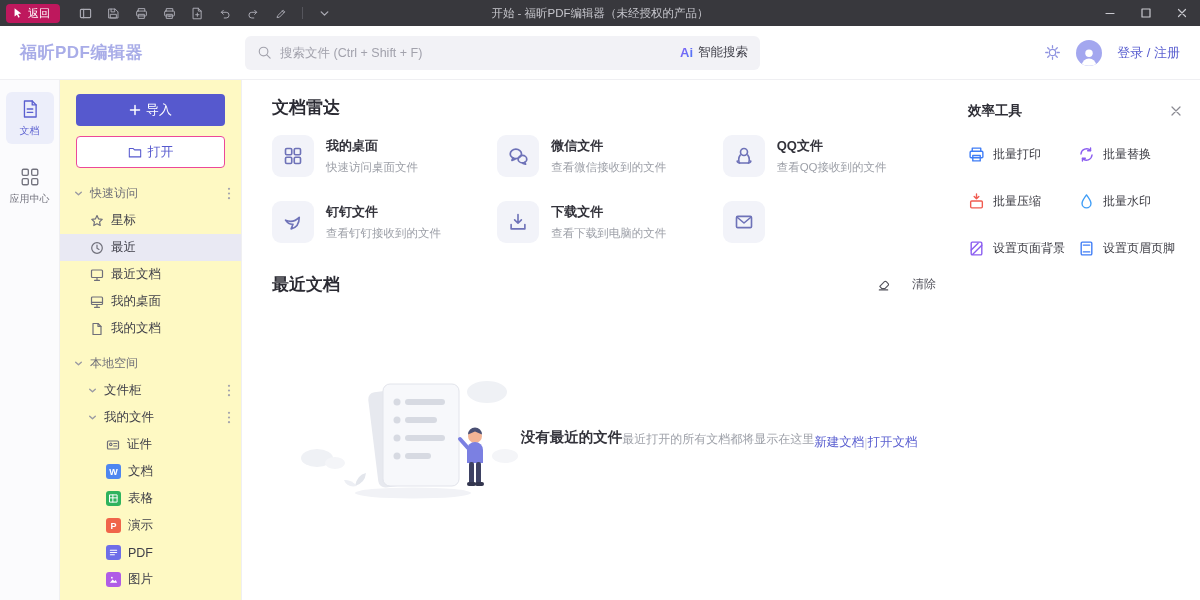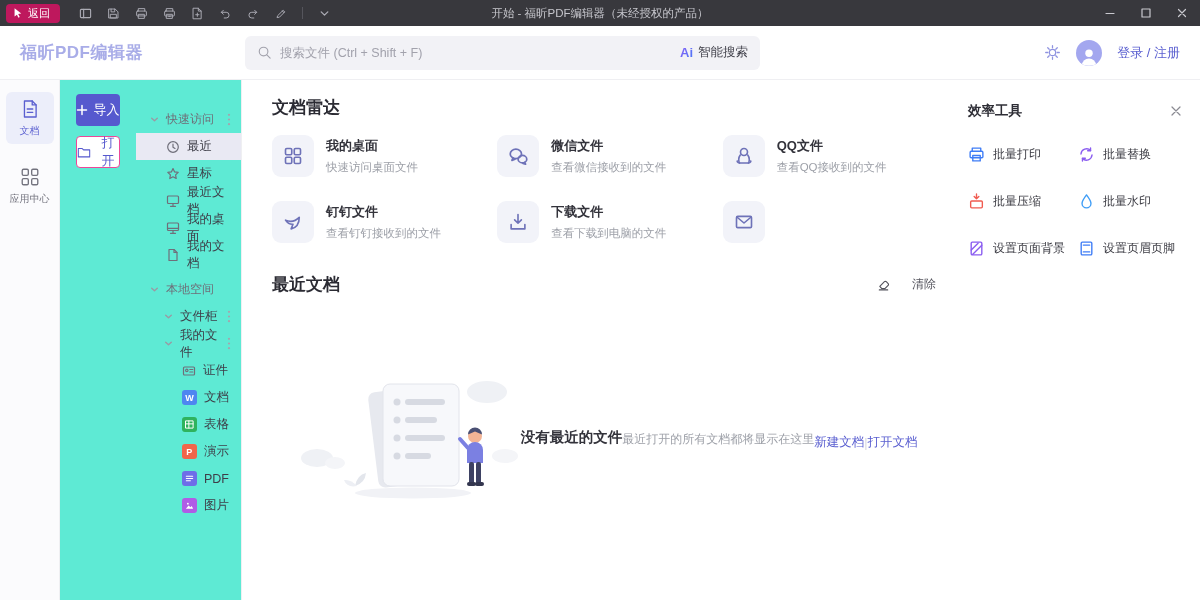--- a/index.html
+++ b/index.html
@@ -31,21 +31,21 @@
   .avatar{width:26px;height:26px;border-radius:50%;background:#A3A7EF;display:flex;align-items:flex-end;justify-content:center;overflow:hidden;cursor:pointer}
   .login{font-size:13px;color:#5A5FD0;cursor:pointer;white-space:nowrap}
 
   
   .body{flex:1;display:flex;min-height:0}
 
   .rail{flex:0 0 60px;border-right:1px solid #EFEFF2;background:#FBFBFD;display:flex;flex-direction:column;align-items:center;padding-top:12px;gap:16px}
   .rail-item{width:48px;padding:7px 2px 6px;border-radius:6px;display:flex;flex-direction:column;align-items:center;gap:5px;font-size:10px;color:#73737E;cursor:pointer;text-align:center}
   .rail-item.active{background:#ECEEFA;color:#5A5FD0}
 
-  .sidebar{flex:0 0 182px;border-right:1px solid #EFEFF2;padding-top:14px;display:flex;flex-direction:row;overflow:hidden;background:#5eead4}
+  .sidebar{flex:0 0 182px;border-right:1px solid #EFEFF2;padding-top:14px;display:flex;flex-direction:column;overflow:hidden;background:#fef9c3}
   .side-btns{padding:0 16px}
   .btn-import{width:100%;height:32px;background:#5659CE;color:#fff;border:none;border-radius:4px;font-size:13px;display:flex;align-items:center;justify-content:center;gap:5px;cursor:pointer;font-family:inherit}
   .btn-open{width:100%;height:32px;margin-top:10px;background:#fff;color:#5659CE;border:1px solid #ec4899;border-radius:4px;font-size:13px;display:flex;align-items:center;justify-content:center;gap:6px;cursor:pointer;font-family:inherit}
   .tree{margin-top:12px;font-size:12.5px}
   .row{height:27px;display:flex;align-items:center;gap:7px;padding:0 10px 0 14px;color:#3E3E48;cursor:pointer}
   .row.group{color:#6E6E78;font-size:12px}
   .row .chev{display:flex;color:#9A9AA3}
   .row .more{margin-left:auto;color:#A5A5AD;display:flex}
   .row.item{padding-left:30px}
   .row.item.selected{background:#E9E9F3}
@@ -272,37 +272,37 @@
               <svg width="4" height="13" viewBox="0 0 4 14">
                 <g fill="currentColor">
                   <circle cx="2" cy="2" r="1.2"></circle>
                   <circle cx="2" cy="7" r="1.2"></circle>
                   <circle cx="2" cy="12" r="1.2"></circle>
                 </g>
               </svg>
             </span>
         </div>
 
+        <div class="row item">
+          <span class="icon14">
+              <svg class="s" width="14" height="14" viewBox="0 0 14 14">
+                <path d="M7 1.6 8.6 4.9l3.6.5-2.6 2.5.6 3.6L7 9.8 3.8 11.5l.6-3.6L1.8 5.4l3.6-.5Z"></path>
+              </svg>
+            </span>
+          <span>星标</span>
+        </div>
+
         <div class="row item selected">
           <span class="icon14">
               <svg class="s" width="14" height="14" viewBox="0 0 14 14">
                 <circle cx="7" cy="7" r="5.3"></circle>
                 <path d="M7 4.2v3l2 1.2"></path>
               </svg>
             </span>
           <span>最近</span>
-        </div>
-
-        <div class="row item">
-          <span class="icon14">
-              <svg class="s" width="14" height="14" viewBox="0 0 14 14">
-                <path d="M7 1.6 8.6 4.9l3.6.5-2.6 2.5.6 3.6L7 9.8 3.8 11.5l.6-3.6L1.8 5.4l3.6-.5Z"></path>
-              </svg>
-            </span>
-          <span>星标</span>
         </div>
 
         <div class="row item">
           <span class="icon14">
               <svg class="s" width="14" height="14" viewBox="0 0 14 14">
                 <rect x="1.5" y="2" width="11" height="7.5" rx="1"></rect>
                 <path d="M4.5 12.3h5 M7 9.5v2.8"></path>
               </svg>
             </span>
           <span>最近文档</span>

